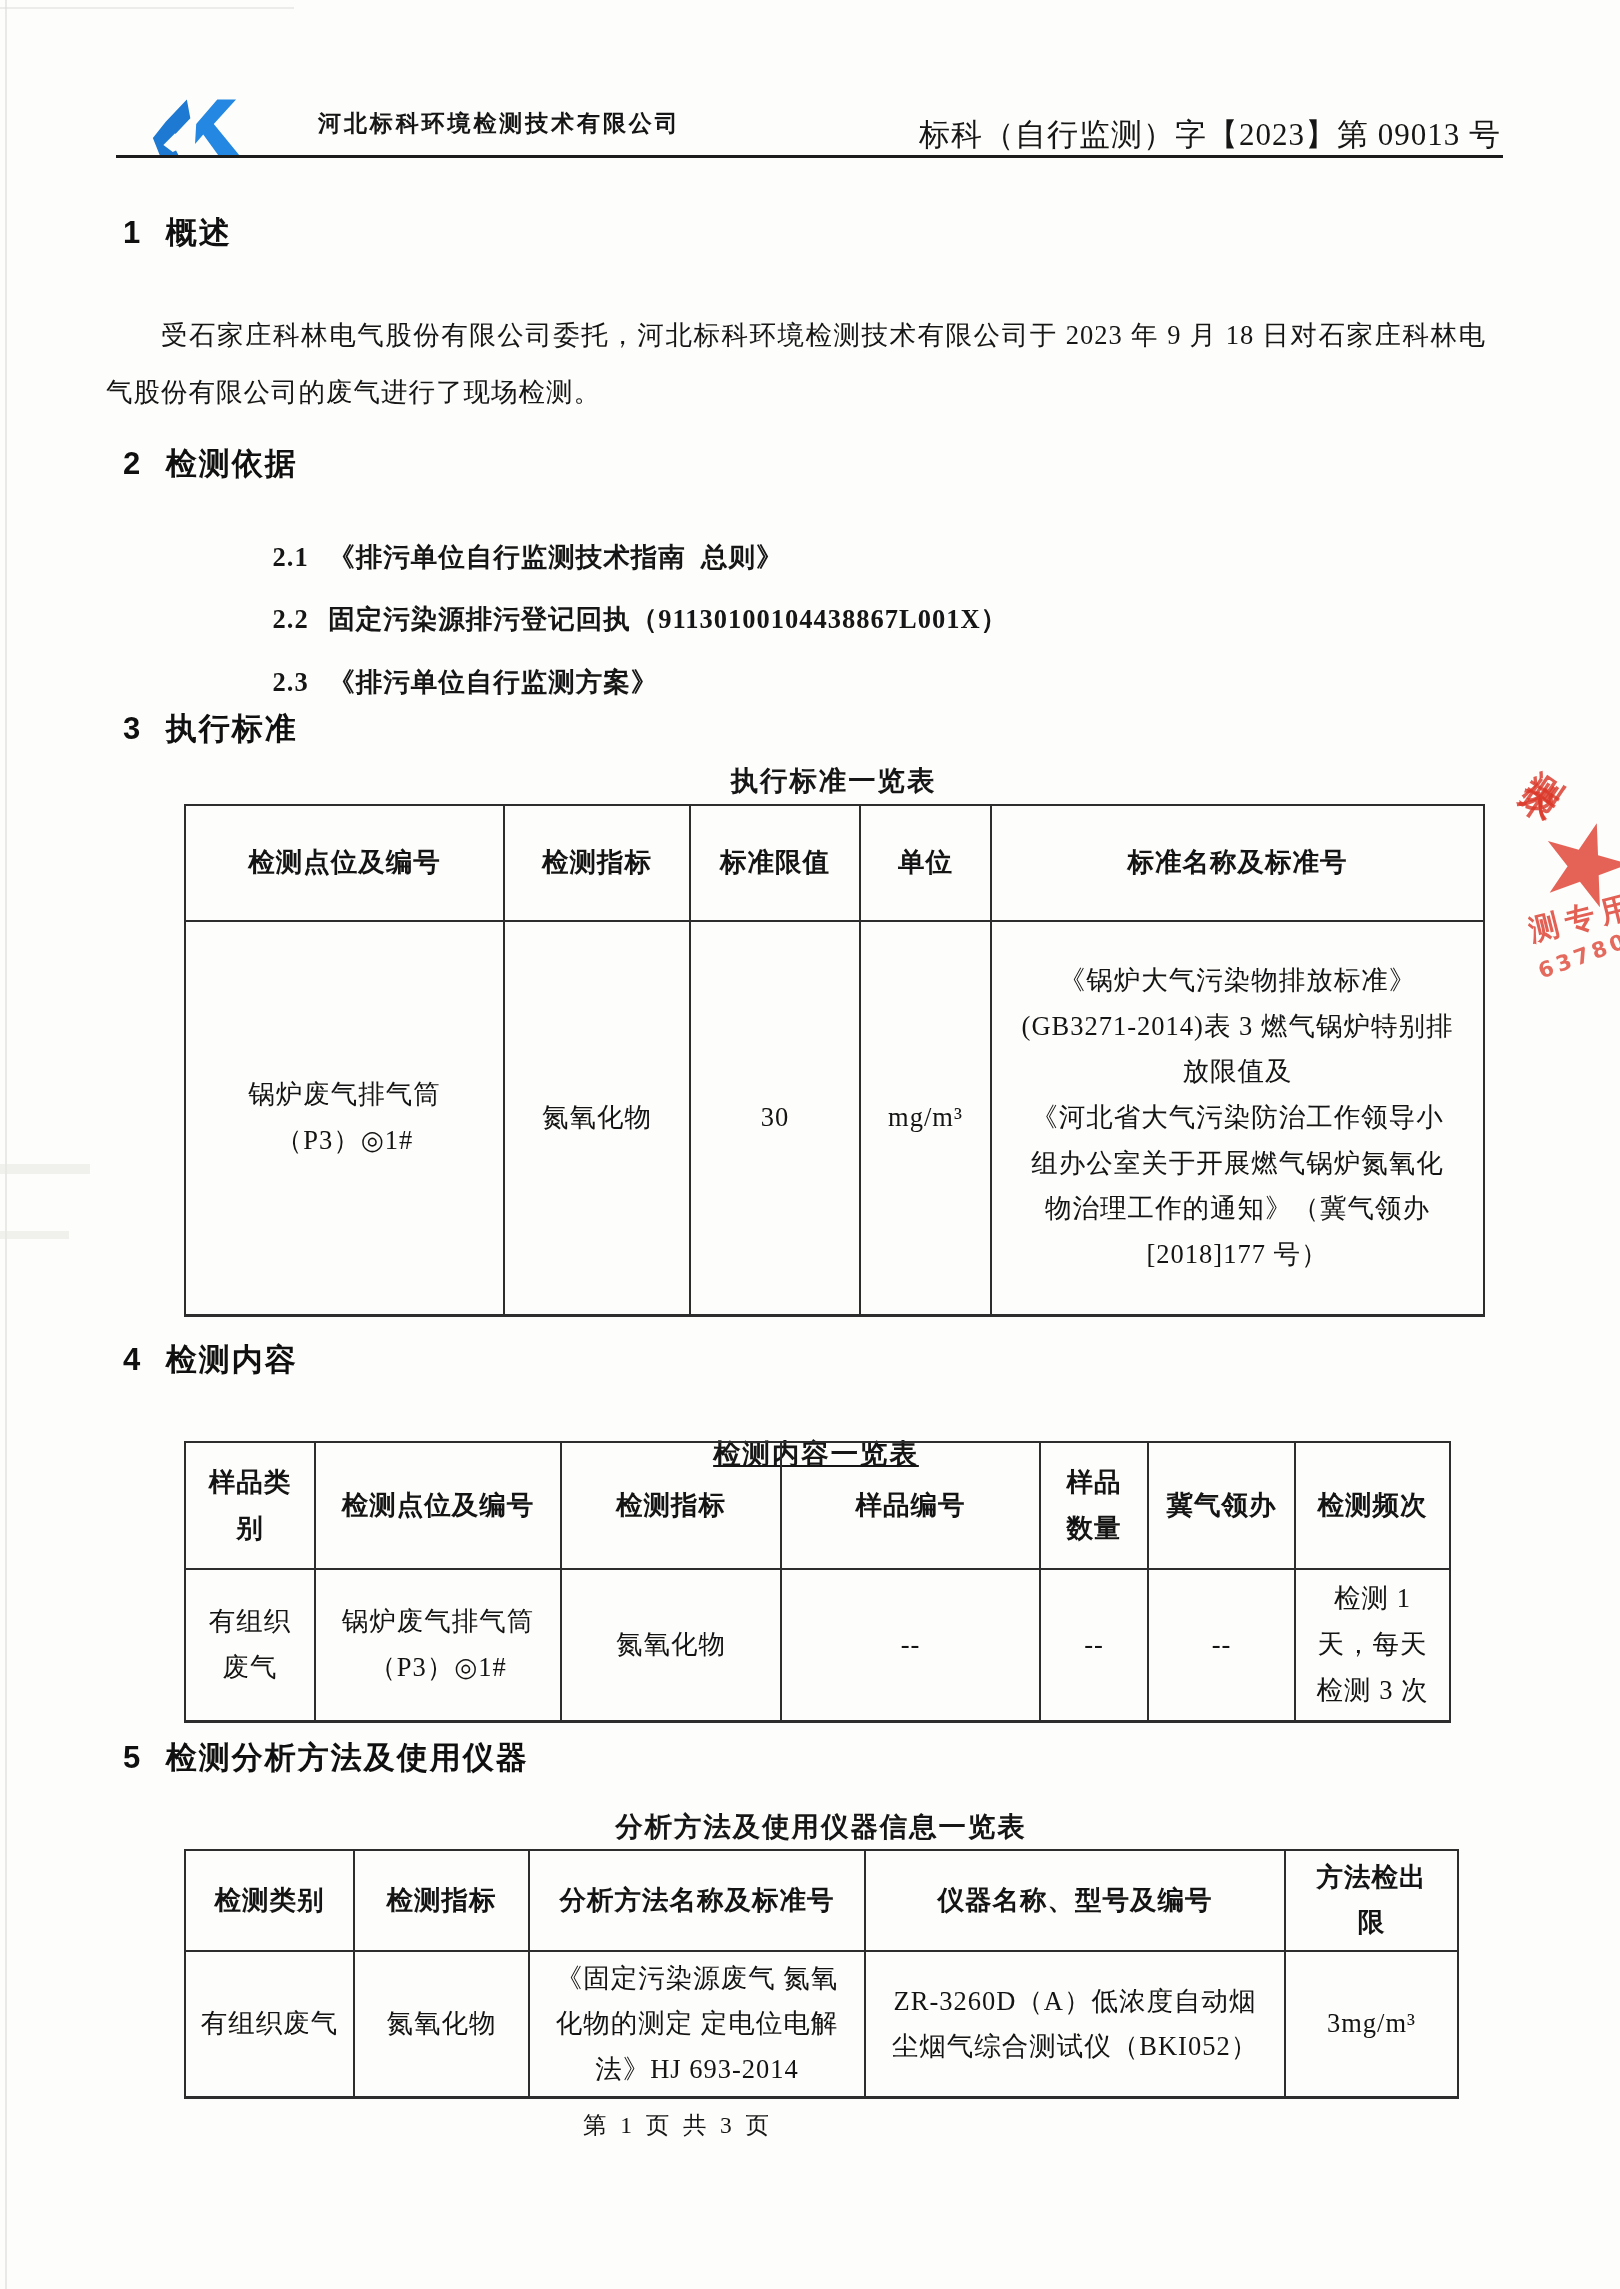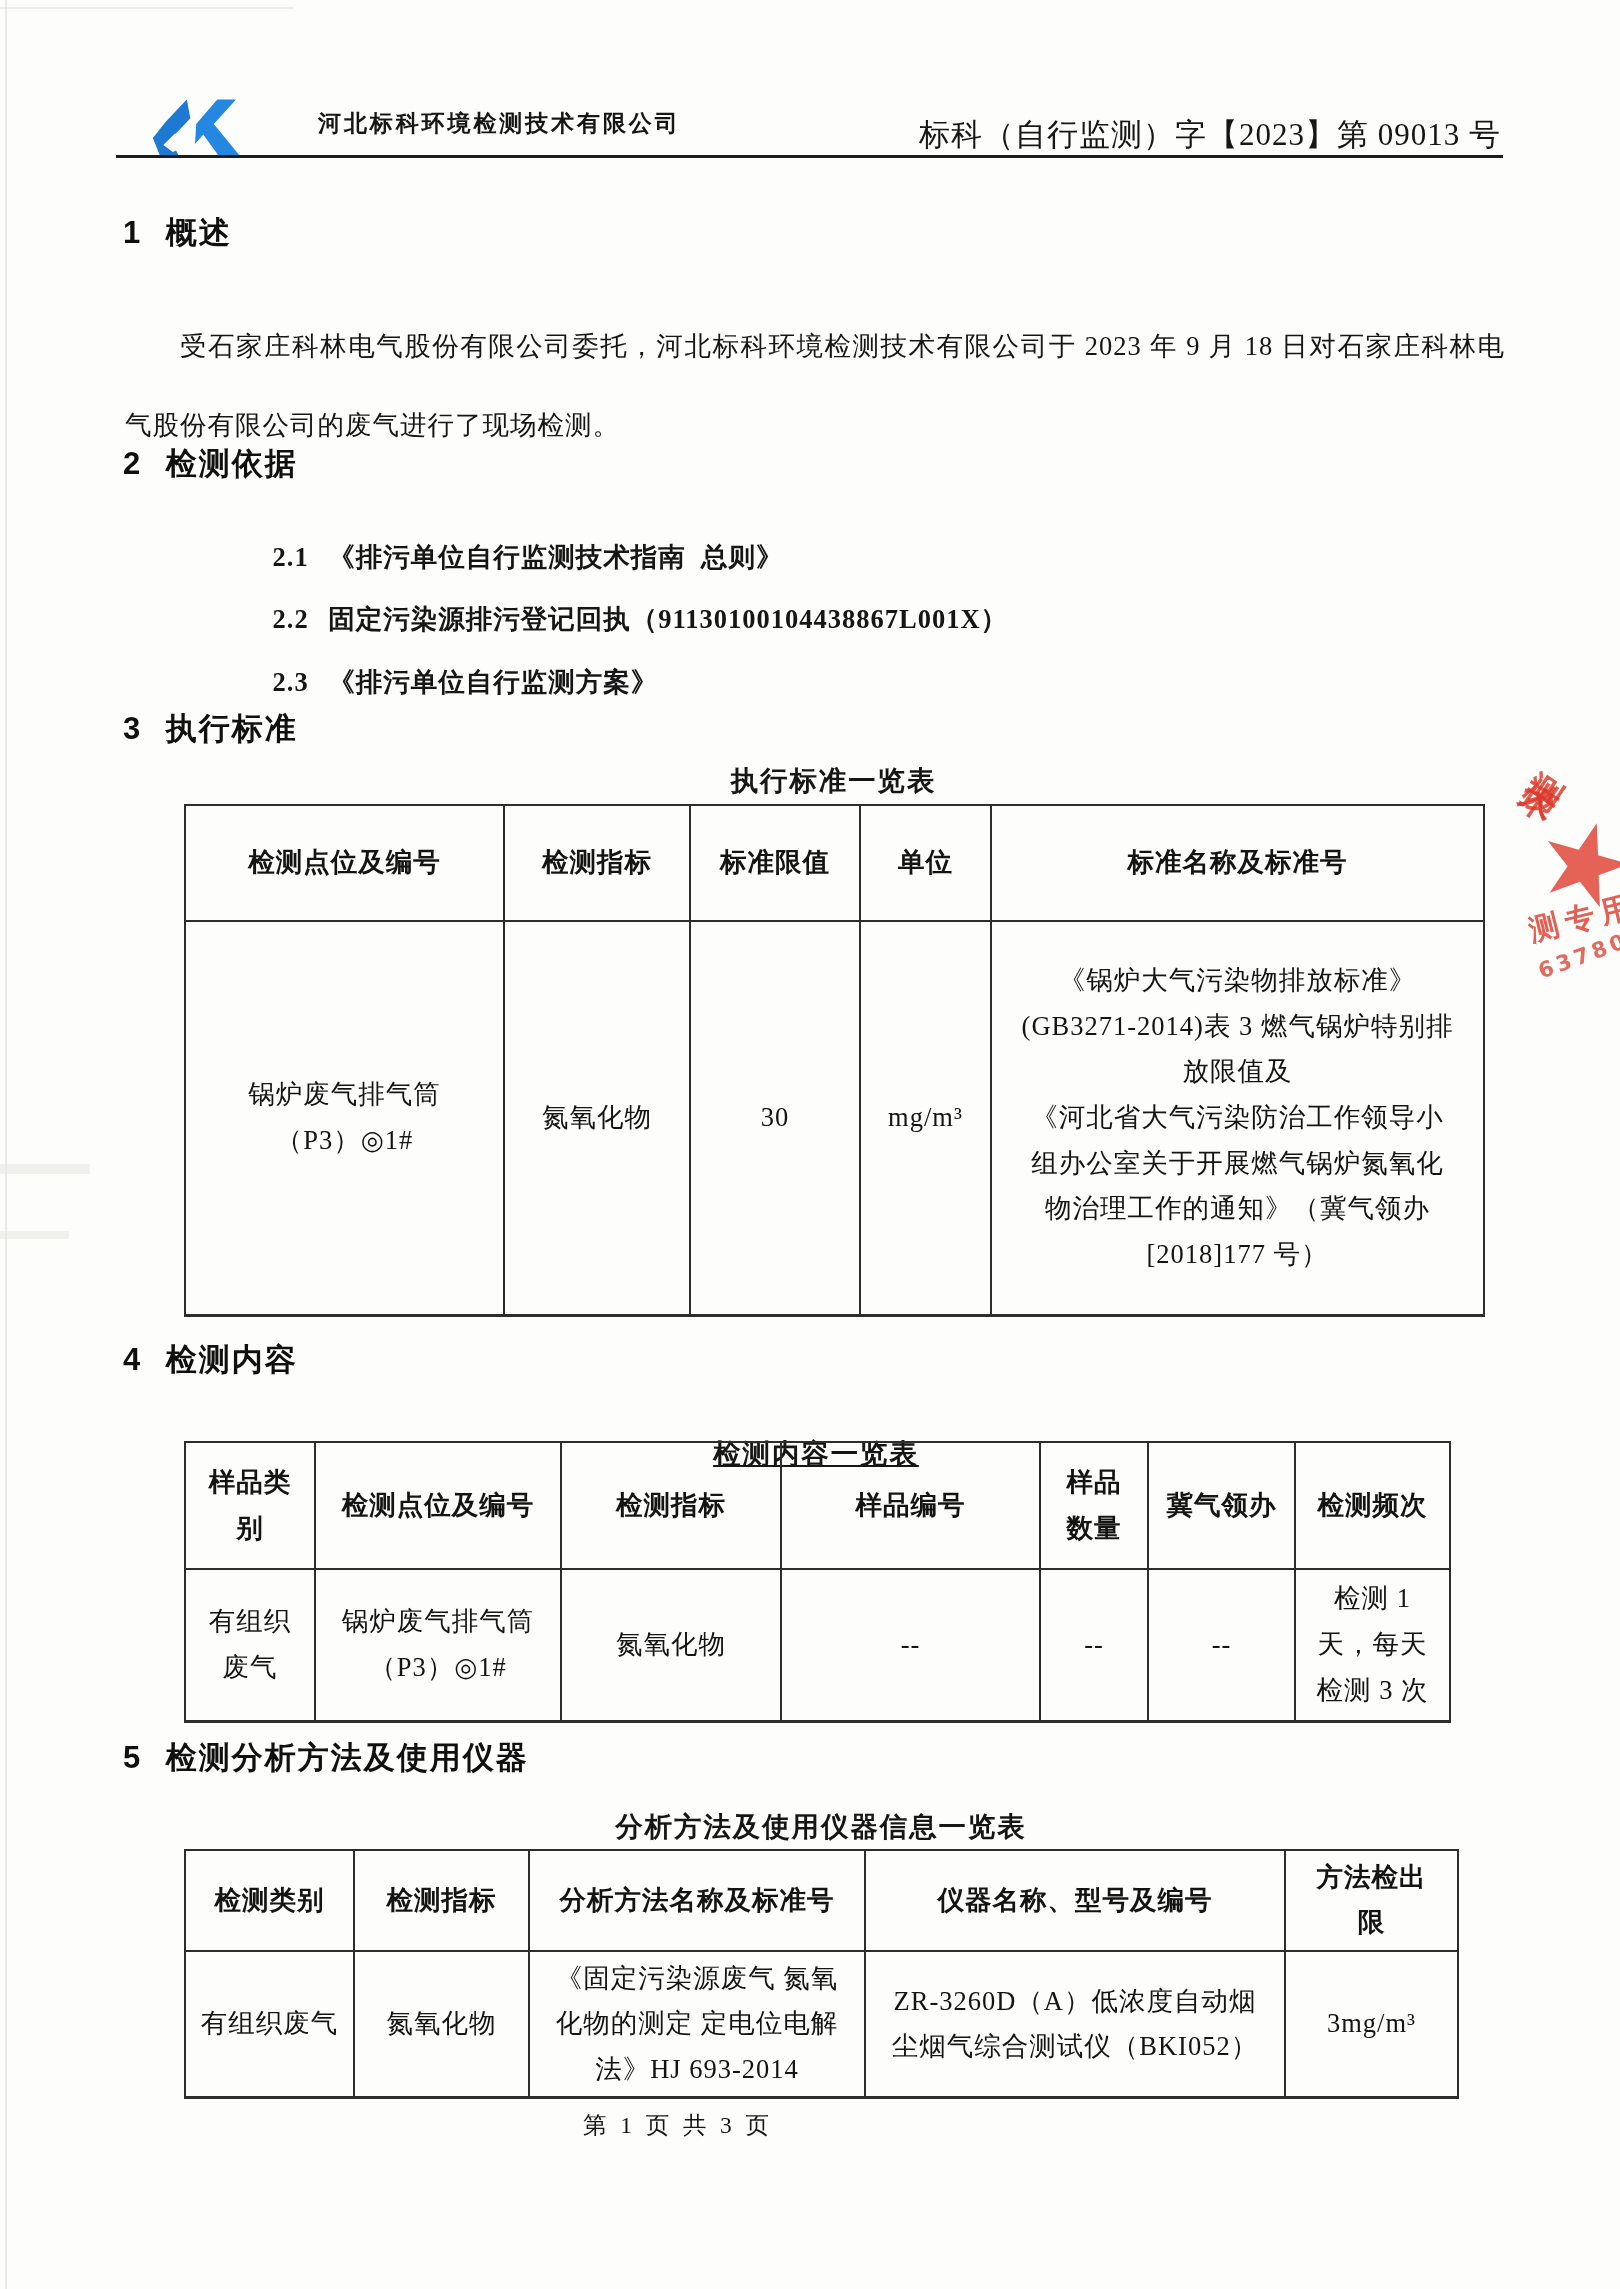--- a/index.html
+++ b/index.html
@@ -33,22 +33,22 @@
   
   .heading{
     position:absolute;left:123px;
     font-family:"Liberation Sans","DejaVu Sans",sans-serif;
     font-weight:700;font-size:31px;color:#101010;
     letter-spacing:2px;white-space:nowrap;
   }
   .heading .sec-no{margin-right:23.5px;}
 
   .para{
-    position:absolute;left:125px;top:280px;width:1380px;
-    font-size:26.5px;line-height:79px;text-align:justify;
+    position:absolute;left:106px;top:280px;width:1380px;
+    font-size:26.5px;line-height:57px;text-align:justify;
     text-indent:55px;letter-spacing:1px;
   }
 
   .item{
     position:absolute;left:242px;
     font-size:26.5px;font-weight:600;letter-spacing:1px;
     white-space:pre-wrap;
   }
   .item .item-no{font-weight:700;margin-right:19.6px;}
 

